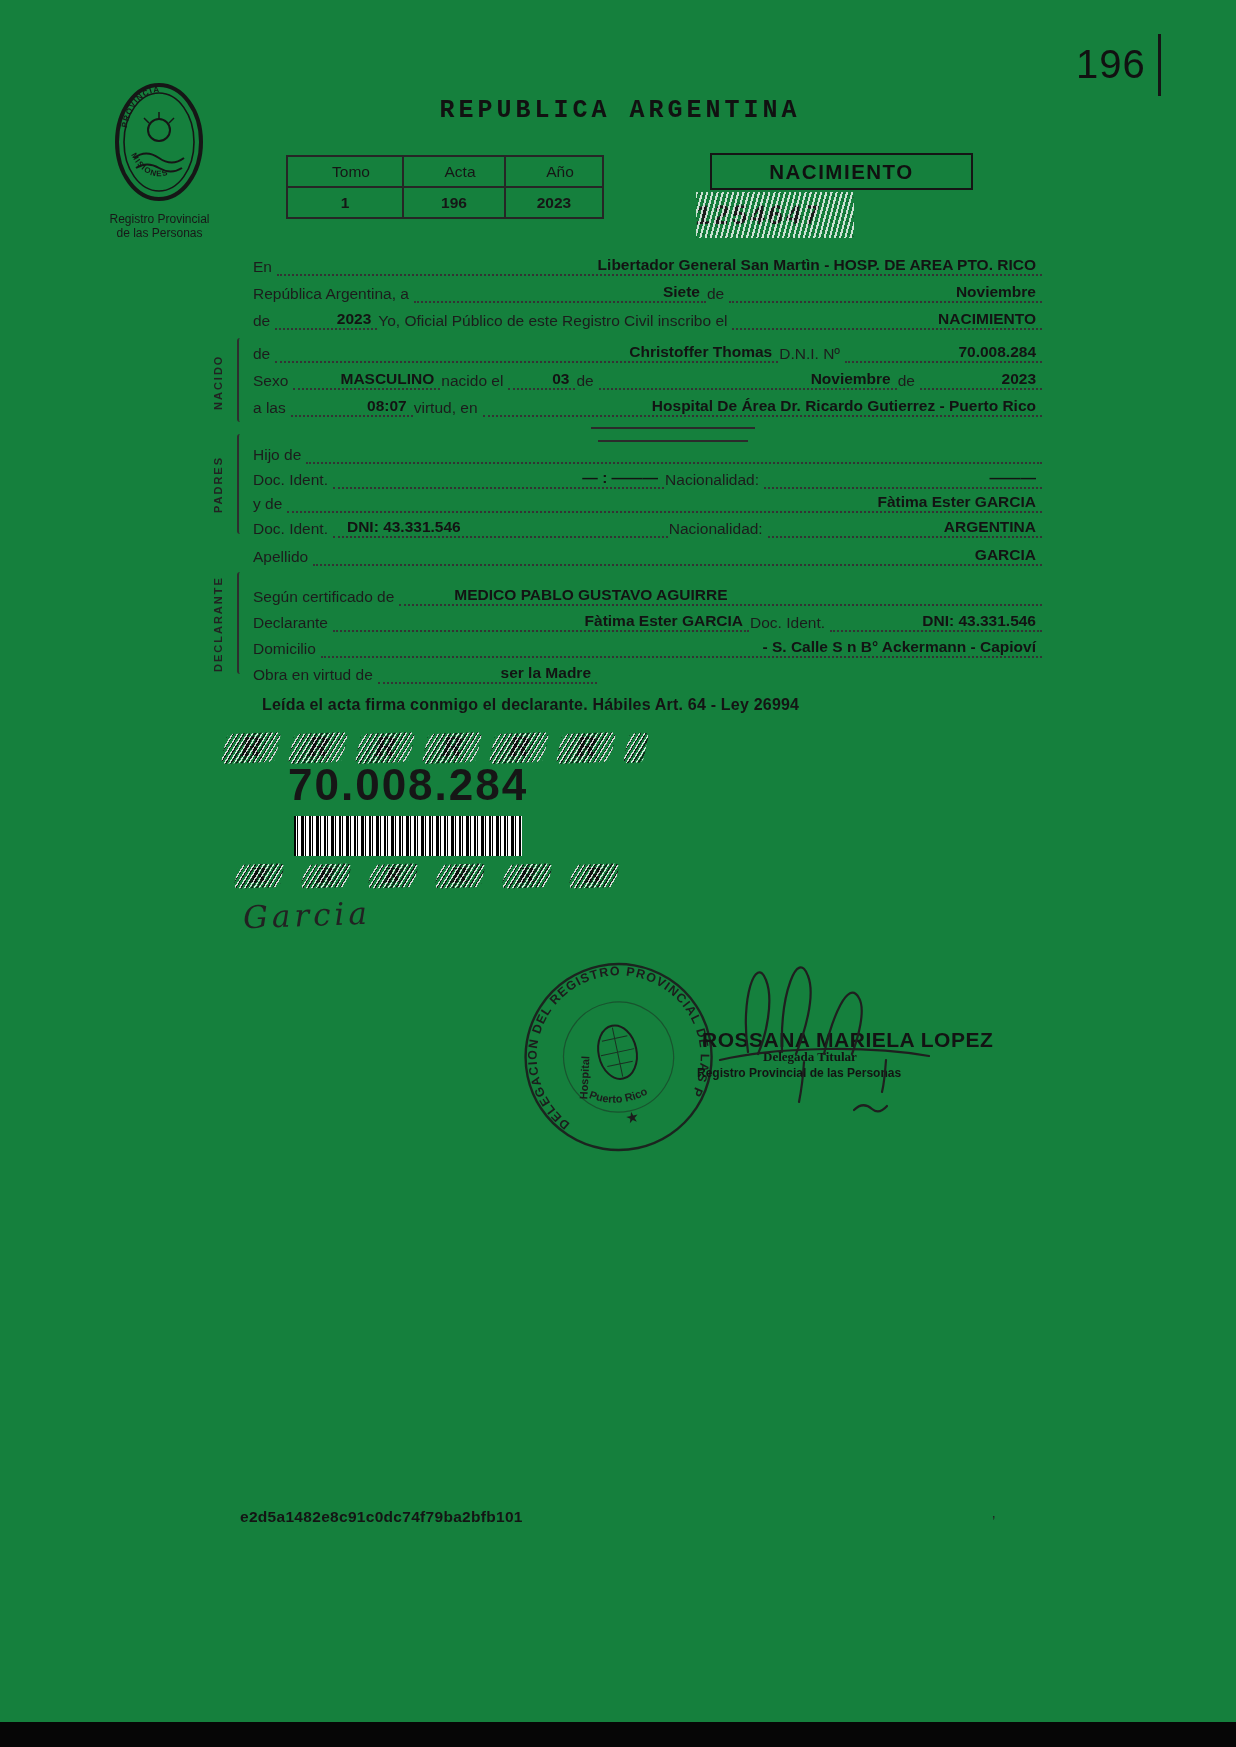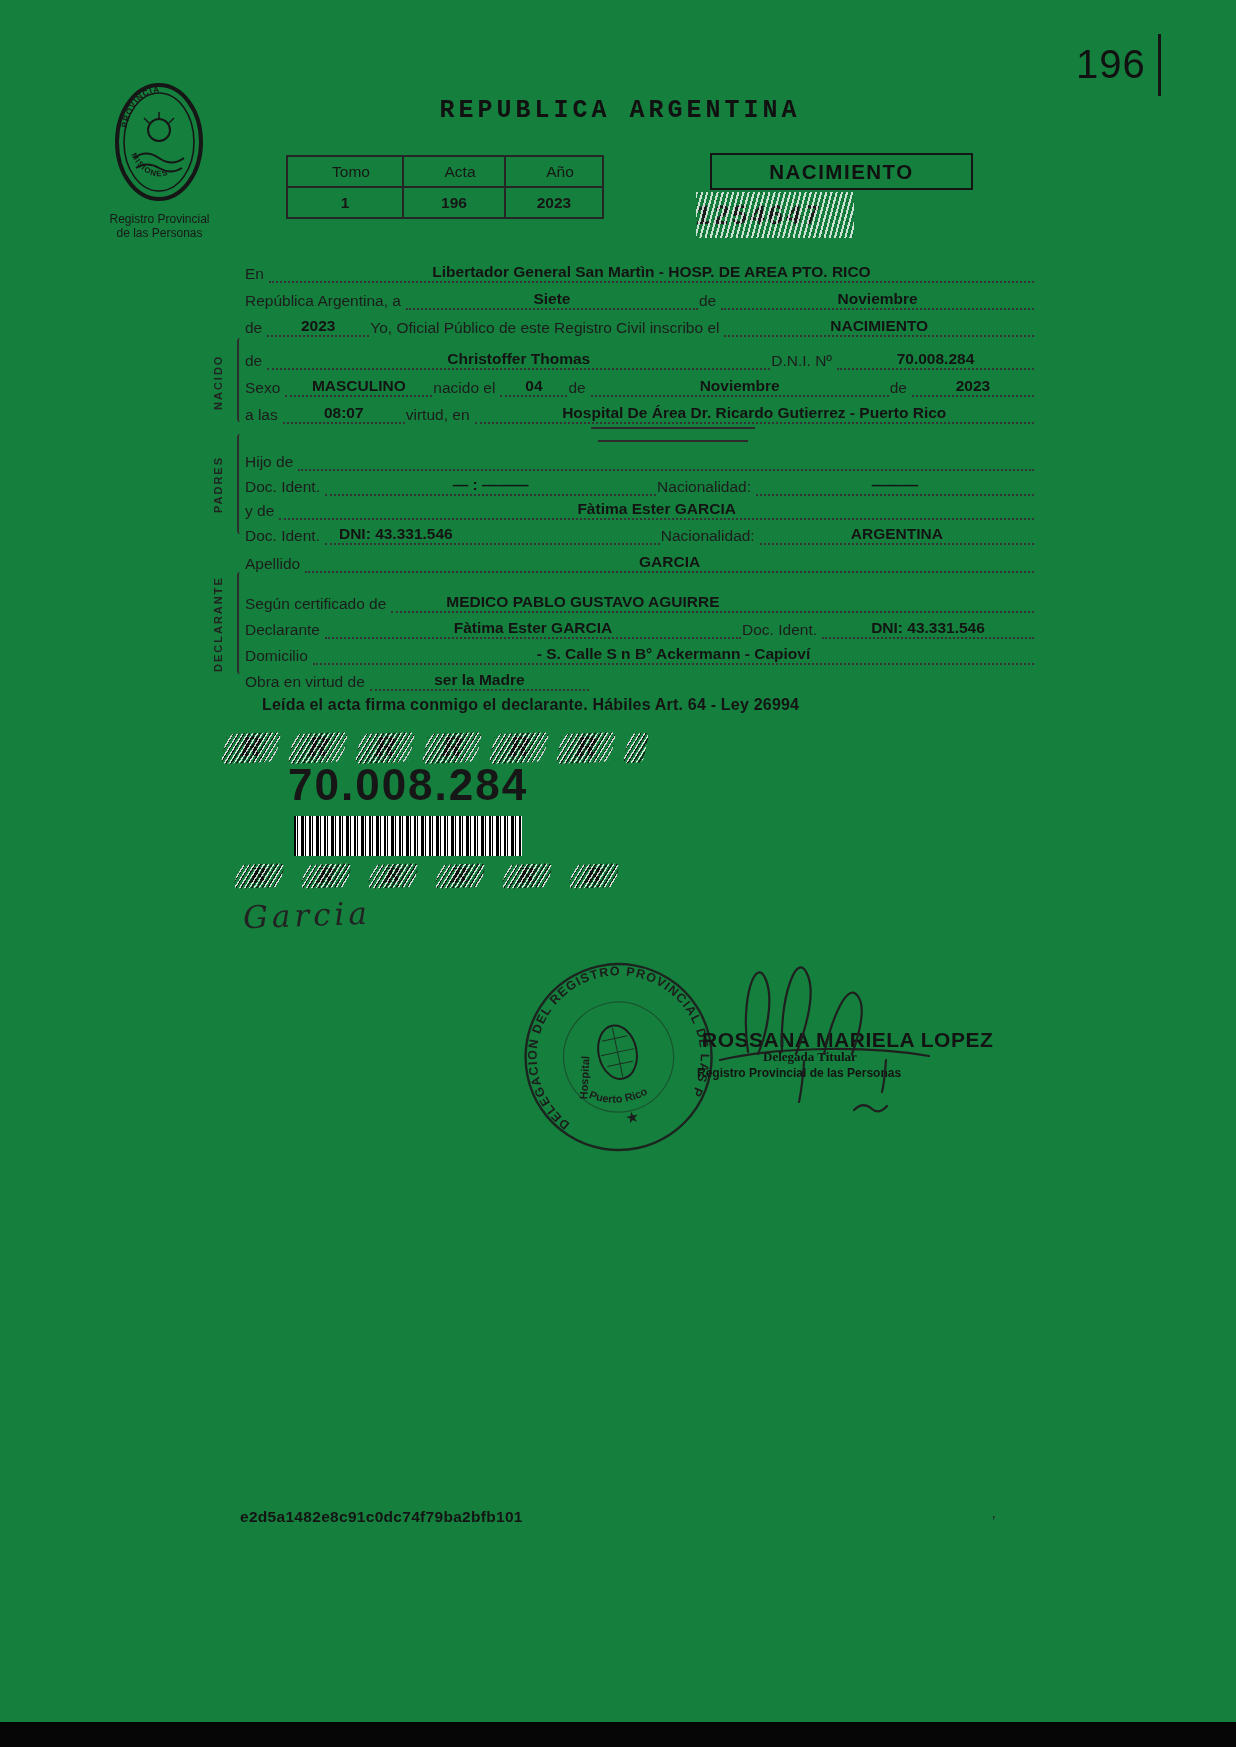--- a/index.html
+++ b/index.html
@@ -30,24 +30,24 @@
            box-sizing:border-box;display:flex;align-items:center;justify-content:center;
            font-weight:700;font-size:20.5px;letter-spacing:1.5px;color:#101010;}
   .stamp-number{position:absolute;left:696px;top:192px;width:158px;height:46px;display:flex;align-items:center;}
   .stamp-number span{position:relative;font-weight:700;font-size:27px;letter-spacing:3px;color:#1b1b1b;
                      transform:skewX(-6deg);}
   .stamp-number::after{content:"";position:absolute;inset:0;
      background:repeating-linear-gradient(105deg,rgba(255,255,255,.78) 0 2px,transparent 2px 5px),
                 repeating-linear-gradient(22deg,rgba(0,0,0,.22) 0 1px,transparent 1px 6px);}
 
   
-  .fl{position:absolute;left:244px;width:790px;height:21px;display:flex;align-items:flex-end;
-      font-size:15.5px;line-height:19px;white-space:nowrap;margin-top:7px;}
+  .fl{position:absolute;left:252px;width:790px;height:21px;display:flex;align-items:flex-end;
+      font-size:15.5px;line-height:19px;white-space:nowrap;}
   .lbl{padding:0 5px 0 1px;color:#1c1c1c;}
-  .seg{border-bottom:2px dotted #333;text-align:center;font-weight:700;padding:0 6px;color:#131313;
+  .seg{border-bottom:2px dotted #333;text-align:right;font-weight:700;padding:0 6px;color:#131313;
        overflow:visible;}
   .fill{flex:1;}
   .f12{flex:1.2;}
   .left{text-align:left;padding-left:14px;}
   .leftpad{text-align:left;padding-left:55px;}
   .s55{width:55px}.s90{width:90px}.s110{width:110px}.s135{width:135px}.s185{width:185px}.s200{width:200px}.s280{width:280px}
   .short-line{position:absolute;border-top:2px solid #2b2b2b;height:0;}
 
   
   .vlabel{position:absolute;left:212px;width:16px;writing-mode:vertical-rl;transform:rotate(180deg);
@@ -177,21 +177,21 @@
     <span class="lbl">de</span>
     <span class="seg fill">Christoffer Thomas</span>
     <span class="lbl">D.N.I. Nº</span>
     <span class="seg s185">70.008.284</span>
   </div>
 
   <div class="fl" style="top:369px">
     <span class="lbl">Sexo</span>
     <span class="seg s135">MASCULINO</span>
     <span class="lbl">nacido el</span>
-    <span class="seg s55">04</span>
+    <span class="seg s55">03</span>
     <span class="lbl">de</span>
     <span class="seg fill">Noviembre</span>
     <span class="lbl">de</span>
     <span class="seg s110">2023</span>
   </div>
 
   <div class="fl" style="top:396px">
     <span class="lbl">a las</span>
     <span class="seg s110">08:07</span>
     <span class="lbl">virtud, en</span>

